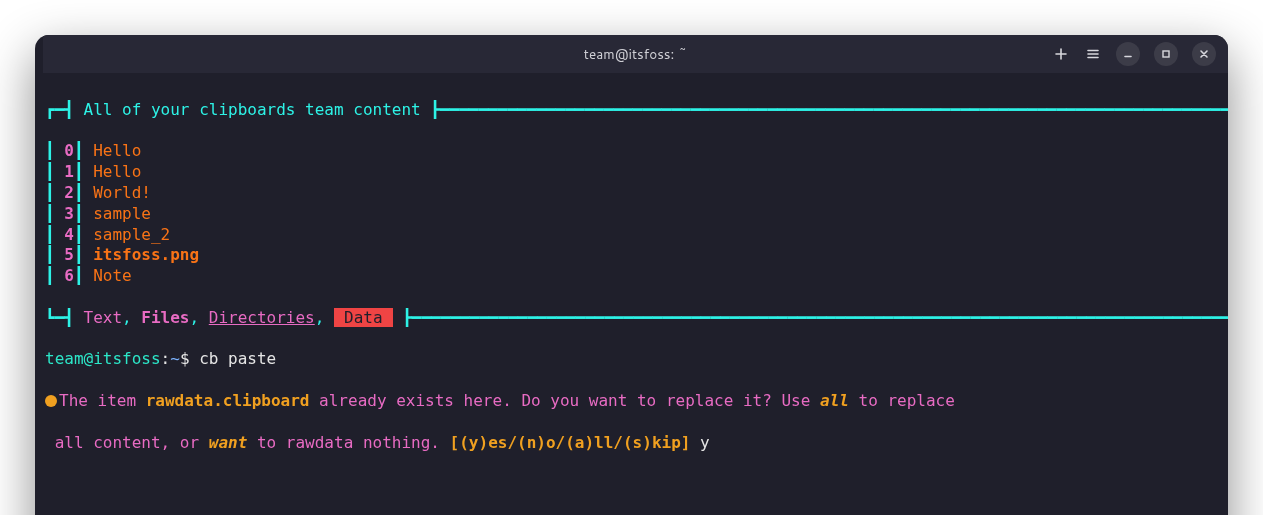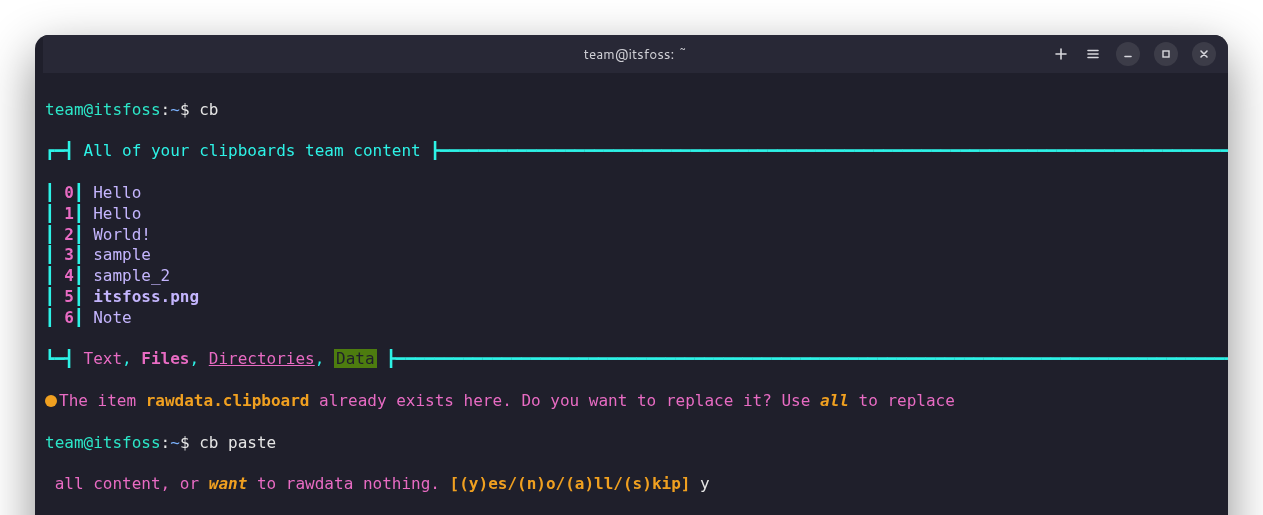--- a/index.html
+++ b/index.html
@@ -65,25 +65,25 @@
   
   .c-user { color: #2ce6c8; } 
   .c-host { color: #2ce6c8; }
   .c-path { color: #7cb3ff; }
   .c-white { color: #e5e5e5; }
   .c-cyan { color: #2df2e6; }
   .c-magenta { color: #e86bc3; }
   .c-bold-mag { color: #e86bc3; font-weight: bold; }
   .c-orange { color: #f0a020; }
   .underline { text-decoration: underline; }
-  .hl-data { background:#4d7c0f; color:#1f1f2b; padding:0 2px; }
+  .hl-data { background:#ef4444; color:#1f1f2b; padding:0 10px; }
 
   .box-top, .box-bot, .box-row { color:#2df2e6; }
   .box-row .idx { color:#e86bc3; font-weight:bold; }
-  .box-row .txt { color:#c4b5fd; }
+  .box-row .txt { color:#f97316; }
   .box-row .txt.bold { font-weight:bold; }
 
   .bullet-orange {
     display:inline-block;
     width:12px; height:12px;
     background:#f0a020;
     border-radius:50%;
     vertical-align:-1px;
     margin-right:2px;
   }
@@ -118,24 +118,23 @@
       </div>
       <div class="tbtn circle">
         <svg width="12" height="12" viewBox="0 0 12 12">
             <path d="M3 3l6 6M9 3l-6 6" stroke="#d7d7dd" stroke-width="1.6" stroke-linecap="round"></path>
           </svg>
       </div>
     </div>
   </div>
 
   <div class="terminal-body">
-<div class="line"><span class="c-user">team</span><span class="c-user">@</span><span class="c-host">itsfoss</span><span class="c-white">:</span><span class="c-path">~</span><span class="c-white">$</span><span class="c-white"> </span><span class="c-white">cb</span></div>
 <div class="line box-top"><span class="c-cyan">┏━┫ </span><span class="c-cyan">All of your clipboards team content</span><span class="c-cyan"> ┣━━━━━━━━━━━━━━━━━━━━━━━━━━━━━━━━━━━━━━━━━━━━━━━━━━━━━━━━━━━━━━━━━━━━━━━━━━━━━━━━━━━━━━━━━━━━━━━━━━━━━━━━━━━━━━━━━━━━━━━━━━━━━━━━━━━━━━━━━━━━━━━━━━━━━━━━━━━━━━━━━━━━━━━━━━━┓</span></div>
 <div id="box-items"><div class="line box-row"><span class="c-cyan">┃ </span><span class="idx">0</span><span class="c-cyan">┃ </span><span class="txt">Hello</span></div><div class="line box-row"><span class="c-cyan">┃ </span><span class="idx">1</span><span class="c-cyan">┃ </span><span class="txt">Hello</span></div><div class="line box-row"><span class="c-cyan">┃ </span><span class="idx">2</span><span class="c-cyan">┃ </span><span class="txt">World!</span></div><div class="line box-row"><span class="c-cyan">┃ </span><span class="idx">3</span><span class="c-cyan">┃ </span><span class="txt">sample</span></div><div class="line box-row"><span class="c-cyan">┃ </span><span class="idx">4</span><span class="c-cyan">┃ </span><span class="txt">sample_2</span></div><div class="line box-row"><span class="c-cyan">┃ </span><span class="idx">5</span><span class="c-cyan">┃ </span><span class="txt bold">itsfoss.png</span></div><div class="line box-row"><span class="c-cyan">┃ </span><span class="idx">6</span><span class="c-cyan">┃ </span><span class="txt">Note</span></div></div>
 <div class="line box-bot"><span class="c-cyan">┗━┫ </span><span class="c-magenta">Text</span><span class="c-cyan">, </span><span class="c-bold-mag">Files</span><span class="c-cyan">, </span><span class="c-magenta underline">Directories</span><span class="c-cyan">, </span><span class="hl-data">Data</span><span class="c-cyan"> ┣━━━━━━━━━━━━━━━━━━━━━━━━━━━━━━━━━━━━━━━━━━━━━━━━━━━━━━━━━━━━━━━━━━━━━━━━━━━━━━━━━━━━━━━━━━━━━━━━━━━━━━━━━━━━━━━━━━━━━━━━━━━━━━━━━━━━━━━━━━━━━━━━━━━━━━━━━━━━━━━━━━━━━━━━━━━━━━━━━━━━━┛</span></div>
+<div class="line"><span class="c-user">team</span><span class="c-user">@</span><span class="c-host">itsfoss</span><span class="c-white">:</span><span class="c-path">~</span><span class="c-white">$</span><span class="c-white"> </span><span class="c-white">cb paste</span></div>
 <div class="line"><span class="bullet-orange"></span><span class="c-magenta">The item </span><span class="c-orange" style="font-weight:bold">rawdata.clipboard</span><span class="c-magenta"> already exists here. Do you want to replace it? Use </span><span class="c-orange" style="font-weight:bold;font-style:italic">all</span><span class="c-magenta"> to replace</span></div>
-<div class="line"><span class="c-user">team</span><span class="c-user">@</span><span class="c-host">itsfoss</span><span class="c-white">:</span><span class="c-path">~</span><span class="c-white">$</span><span class="c-white"> </span><span class="c-white">cb paste</span></div>
 <div class="line"><span class="c-magenta"> all content, or </span><span class="c-orange" style="font-weight:bold;font-style:italic">want</span><span class="c-magenta"> to rawdata nothing. </span><span class="c-orange" style="font-weight:bold">[(y)es/(n)o/(a)ll/(s)kip]</span><span class="c-white"> y</span></div>
 
 
   </div>
 
 </div>
 
 </body></html>

